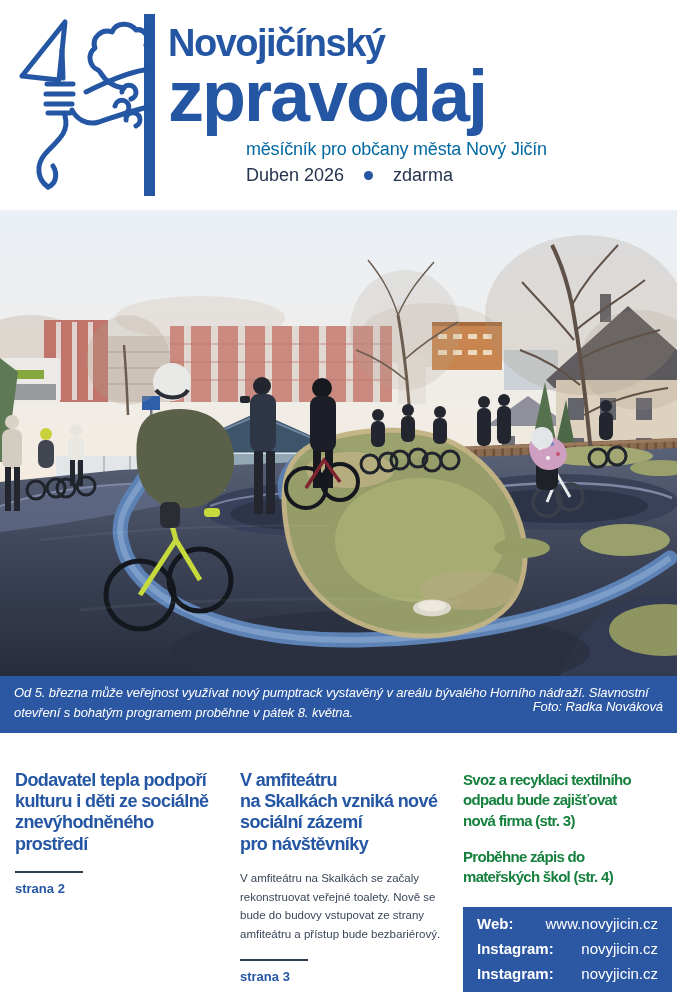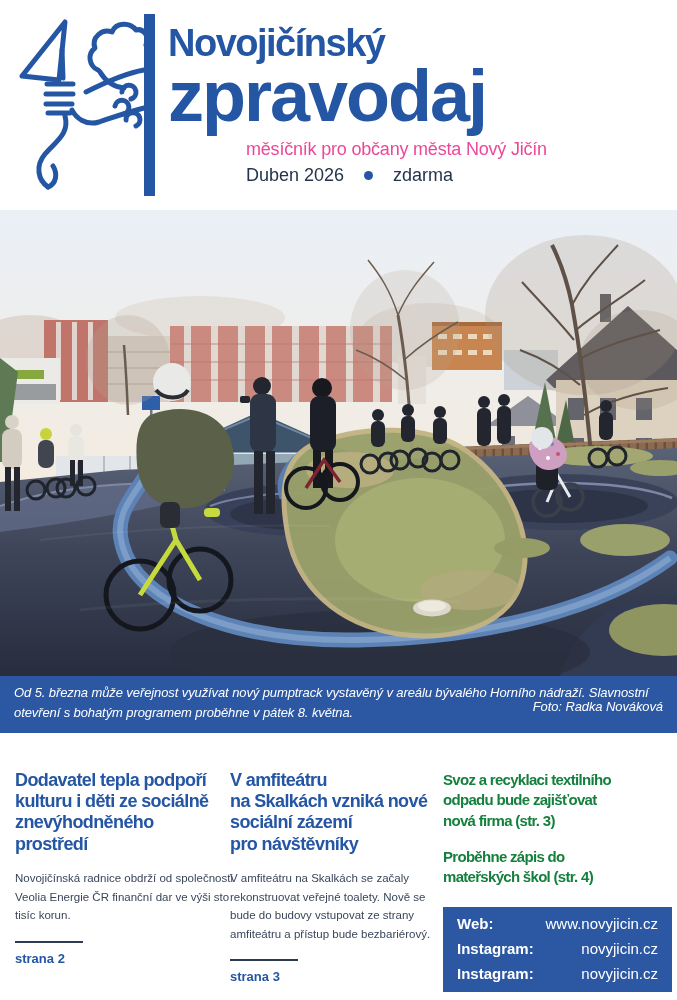--- a/index.html
+++ b/index.html
@@ -6,33 +6,33 @@
   .page{
     width:677px;height:1000px;position:relative;overflow:hidden;background:#fff;
     font-family:"Liberation Sans","DejaVu Sans",sans-serif;margin:0 auto;
   }
   
   .masthead{height:210px;position:relative;background:#fff;}
   .logo{position:absolute;left:14px;top:14px;width:150px;height:182px;}
   .title-block{position:absolute;left:168px;top:24px;}
   .t1{font-size:38px;font-weight:700;color:#2456a4;letter-spacing:-1.5px;line-height:1.05;}
   .t2{font-size:72px;font-weight:700;color:#2456a4;letter-spacing:-2px;line-height:.88;margin-top:1px;}
-  .subtitle{font-size:18px;color:#ec4899;margin:11px 0 0 78px;letter-spacing:-.2px;}
+  .subtitle{font-size:18px;color:#0369a1;margin:11px 0 0 78px;letter-spacing:-.2px;}
   .dateline{font-size:18px;color:#24344d;margin:5px 0 0 78px;display:flex;align-items:center;gap:20px;}
   .dot{width:9px;height:9px;border-radius:50%;background:#2456a4;display:inline-block;}
   
   .cover{margin:0;position:relative;font-size:0;}
   .cover svg{display:block;}
   .caption{
     box-sizing:border-box;height:57px;background:#2b57a3;color:#fff;font-style:italic;
     font-size:13px;line-height:1.55;padding:7px 14px 17px;position:relative;letter-spacing:-.1px;
   }
   .cap-credit{position:absolute;right:14px;bottom:16px;font-style:italic;text-align:center;}
   
-  .teasers{display:grid;grid-template-columns:207px 205px 1fr;gap:8px;padding:37px 15px 0;}
+  .teasers{display:grid;grid-template-columns:207px 205px 1fr;gap:18px;padding:37px 15px 0;}
   .teaser h2{font-size:18px;font-weight:700;color:#2456a4;letter-spacing:-.6px;line-height:1.18;margin:0 0 14px;max-width:198px;}
   .teaser p{font-size:11.5px;color:#39465a;line-height:1.62;margin:0 -14px 0 0;}
   .rule{width:68px;border-top:2px solid #2e3c52;margin:16px 0 8px;}
   .pageref{font-size:13px;font-weight:700;color:#2456a4;}
   .briefs h3{font-size:15px;font-weight:700;color:#15803d;letter-spacing:-.7px;line-height:1.35;margin:0 0 16px;max-width:196px;}
   .contact{background:#2b57a3;color:#fff;margin:20px -10px 0 0;padding:8px 14px;display:flex;flex-direction:column;gap:6px;}
   .crow{display:flex;justify-content:space-between;align-items:baseline;font-size:15px;line-height:1.25;}
   .clabel{font-weight:700;}
 </style>
 </head>
@@ -333,21 +333,20 @@
     <figcaption class="caption">
       <span class="cap-text">Od 5. března může veřejnost využívat nový pumptrack vystavěný v&nbsp;areálu bývalého Horního nádraží. Slavnostní otevření s&nbsp;bohatým programem proběhne v&nbsp;pátek 8.&nbsp;května.</span>
       <span class="cap-credit">Foto: Radka Nováková</span>
     </figcaption>
   </figure>
 
   <section class="teasers">
 
     <article class="teaser">
       <h2>Dodavatel tepla podpoří kulturu i&nbsp;děti ze&nbsp;sociálně znevýhodněného prostředí</h2>
-      <p>Novojičínská radnice obdrží od&nbsp;společnosti Veolia Energie ČR finanční dar ve&nbsp;výši sto tisíc korun.</p>
       <div class="rule"></div>
       <div class="pageref">strana 2</div>
     </article>
 
     <article class="teaser">
       <h2>V&nbsp;amfiteátru na&nbsp;Skalkách vzniká nové sociální zázemí pro&nbsp;návštěvníky</h2>
       <p>V&nbsp;amfiteátru na&nbsp;Skalkách se začaly rekonstruovat veřejné toalety. Nově se bude do&nbsp;budovy vstupovat ze&nbsp;strany amfiteátru a&nbsp;přístup bude bezbariérový.</p>
       <div class="rule"></div>
       <div class="pageref">strana 3</div>
     </article>

